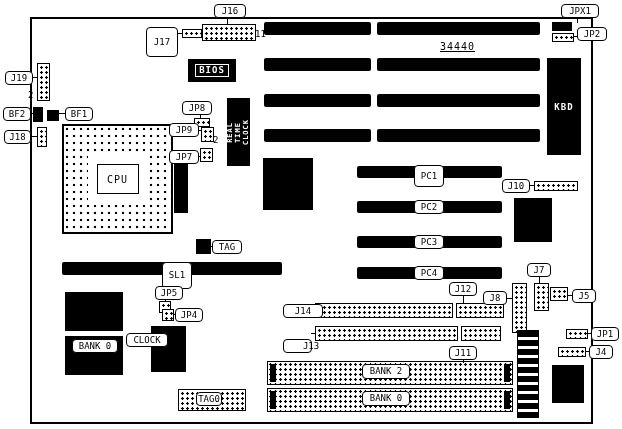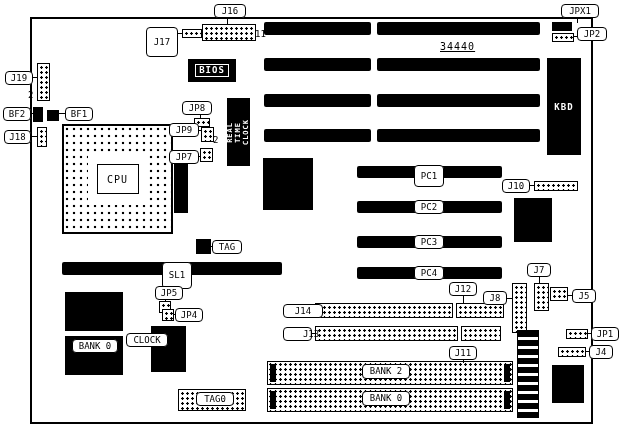--- a/index.html
+++ b/index.html
@@ -143,29 +143,29 @@
     <div class="callout" style="left: 414px; top: 235px; width: 30px; height: 14px;">PC3</div>
     <div class="callout" style="left: 414px; top: 266px; width: 30px; height: 14px;">PC4</div>
     <div class="callout" style="left: 502px; top: 179px; width: 28px; height: 14px;">J10</div>
     <div class="callout" style="left: 212px; top: 240px; width: 30px; height: 14px;">TAG</div>
     <div class="callout" style="left: 154px; top: 262px; width: 30px; height: 27px; margin-left: 8px;">SL1</div>
     <div class="callout" style="left: 155px; top: 286px; width: 28px; height: 14px;">JP5</div>
     <div class="callout" style="left: 175px; top: 308px; width: 28px; height: 14px;">JP4</div>
     <div class="callout" style="left: 72px; top: 339px; width: 46px; height: 14px;">BANK 0</div>
     <div class="callout" style="left: 126px; top: 333px; width: 42px; height: 14px;">CLOCK</div>
     <div class="callout" style="left: 283px; top: 304px; width: 40px; height: 14px;">J14</div>
-    <div class="callout" style="left: 283px; top: 327px; width: 23px; height: 14px; padding-left: 27px;">J13</div>
+    <div class="callout" style="left: 283px; top: 339px; width: 23px; height: 14px; padding-left: 27px;">J13</div>
     <div class="callout" style="left: 449px; top: 282px; width: 28px; height: 14px;">J12</div>
     <div class="callout" style="left: 483px; top: 291px; width: 24px; height: 14px;">J8</div>
     <div class="callout" style="left: 527px; top: 263px; width: 24px; height: 14px;">J7</div>
     <div class="callout" style="left: 572px; top: 289px; width: 24px; height: 14px;">J5</div>
     <div class="callout" style="left: 449px; top: 346px; width: 28px; height: 14px;">J11</div>
     <div class="callout" style="left: 591px; top: 327px; width: 28px; height: 14px;">JP1</div>
     <div class="callout" style="left: 589px; top: 345px; width: 24px; height: 14px;">J4</div>
     <div class="callout" style="left: 362px; top: 364px; width: 48px; height: 15px;">BANK 2</div>
     <div class="callout" style="left: 362px; top: 391px; width: 48px; height: 15px;">BANK 0</div>
-    <div class="callout" style="left: 196px; top: 392px; width: 38px; height: 14px;">TAG0</div>
+    <div class="callout" style="left: 196px; top: 392px; width: 26px; height: 14px;">TAG0</div>
     <div class="cpu" style="left: 62px; top: 124px; width: 111px; height: 110px;">
       <div class="cpu-center"></div>
       <div class="cpu-label">CPU</div>
     </div>
     <div class="power" style="left: 517px; top: 330px; width: 22px; height: 88px;"></div>
   </div>
 
 </body></html>

